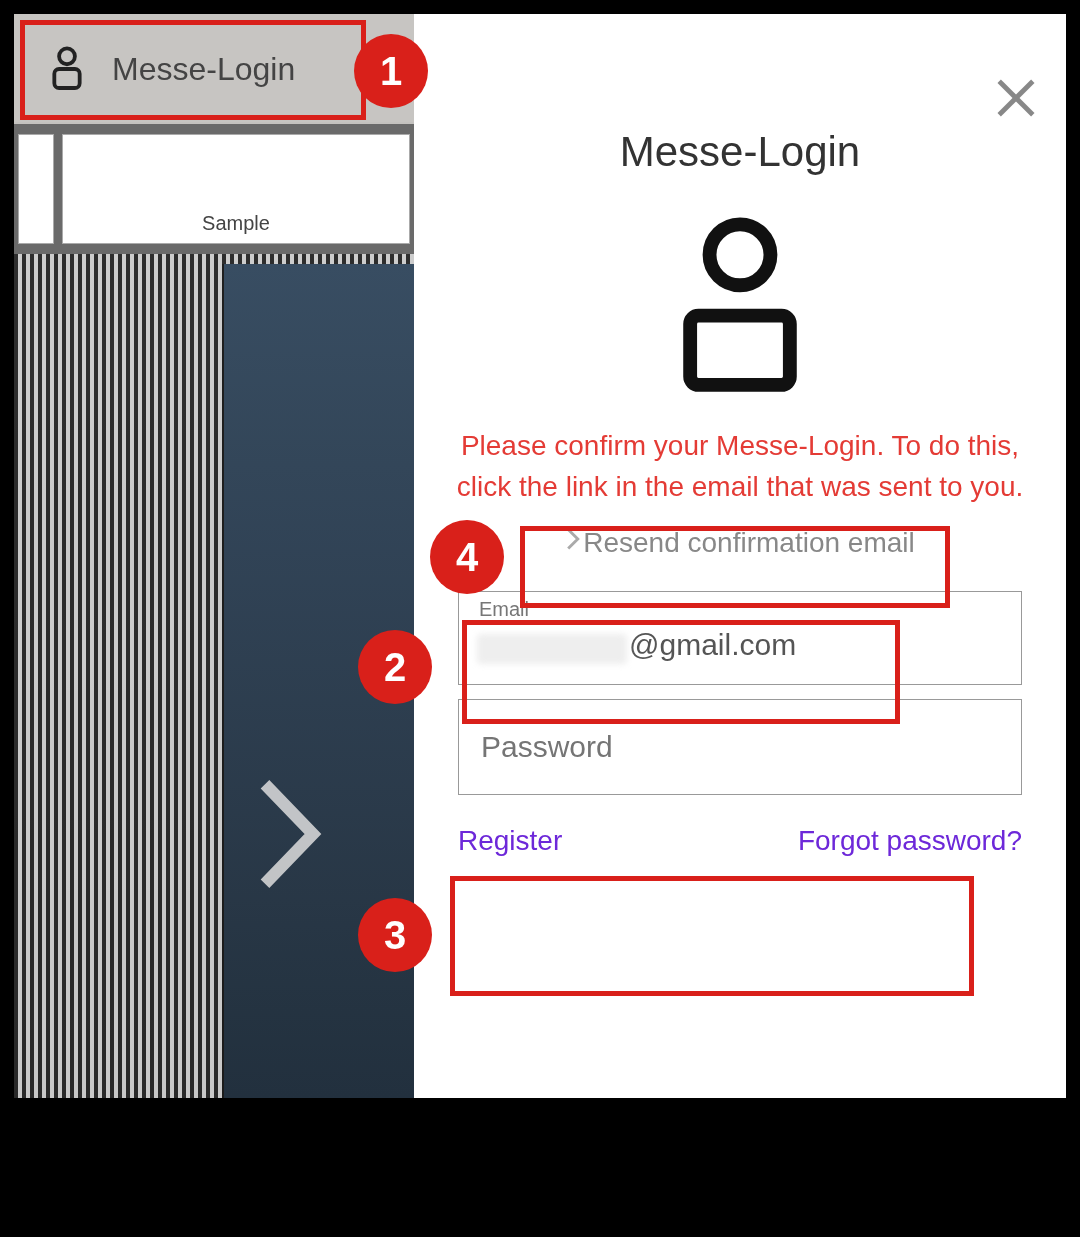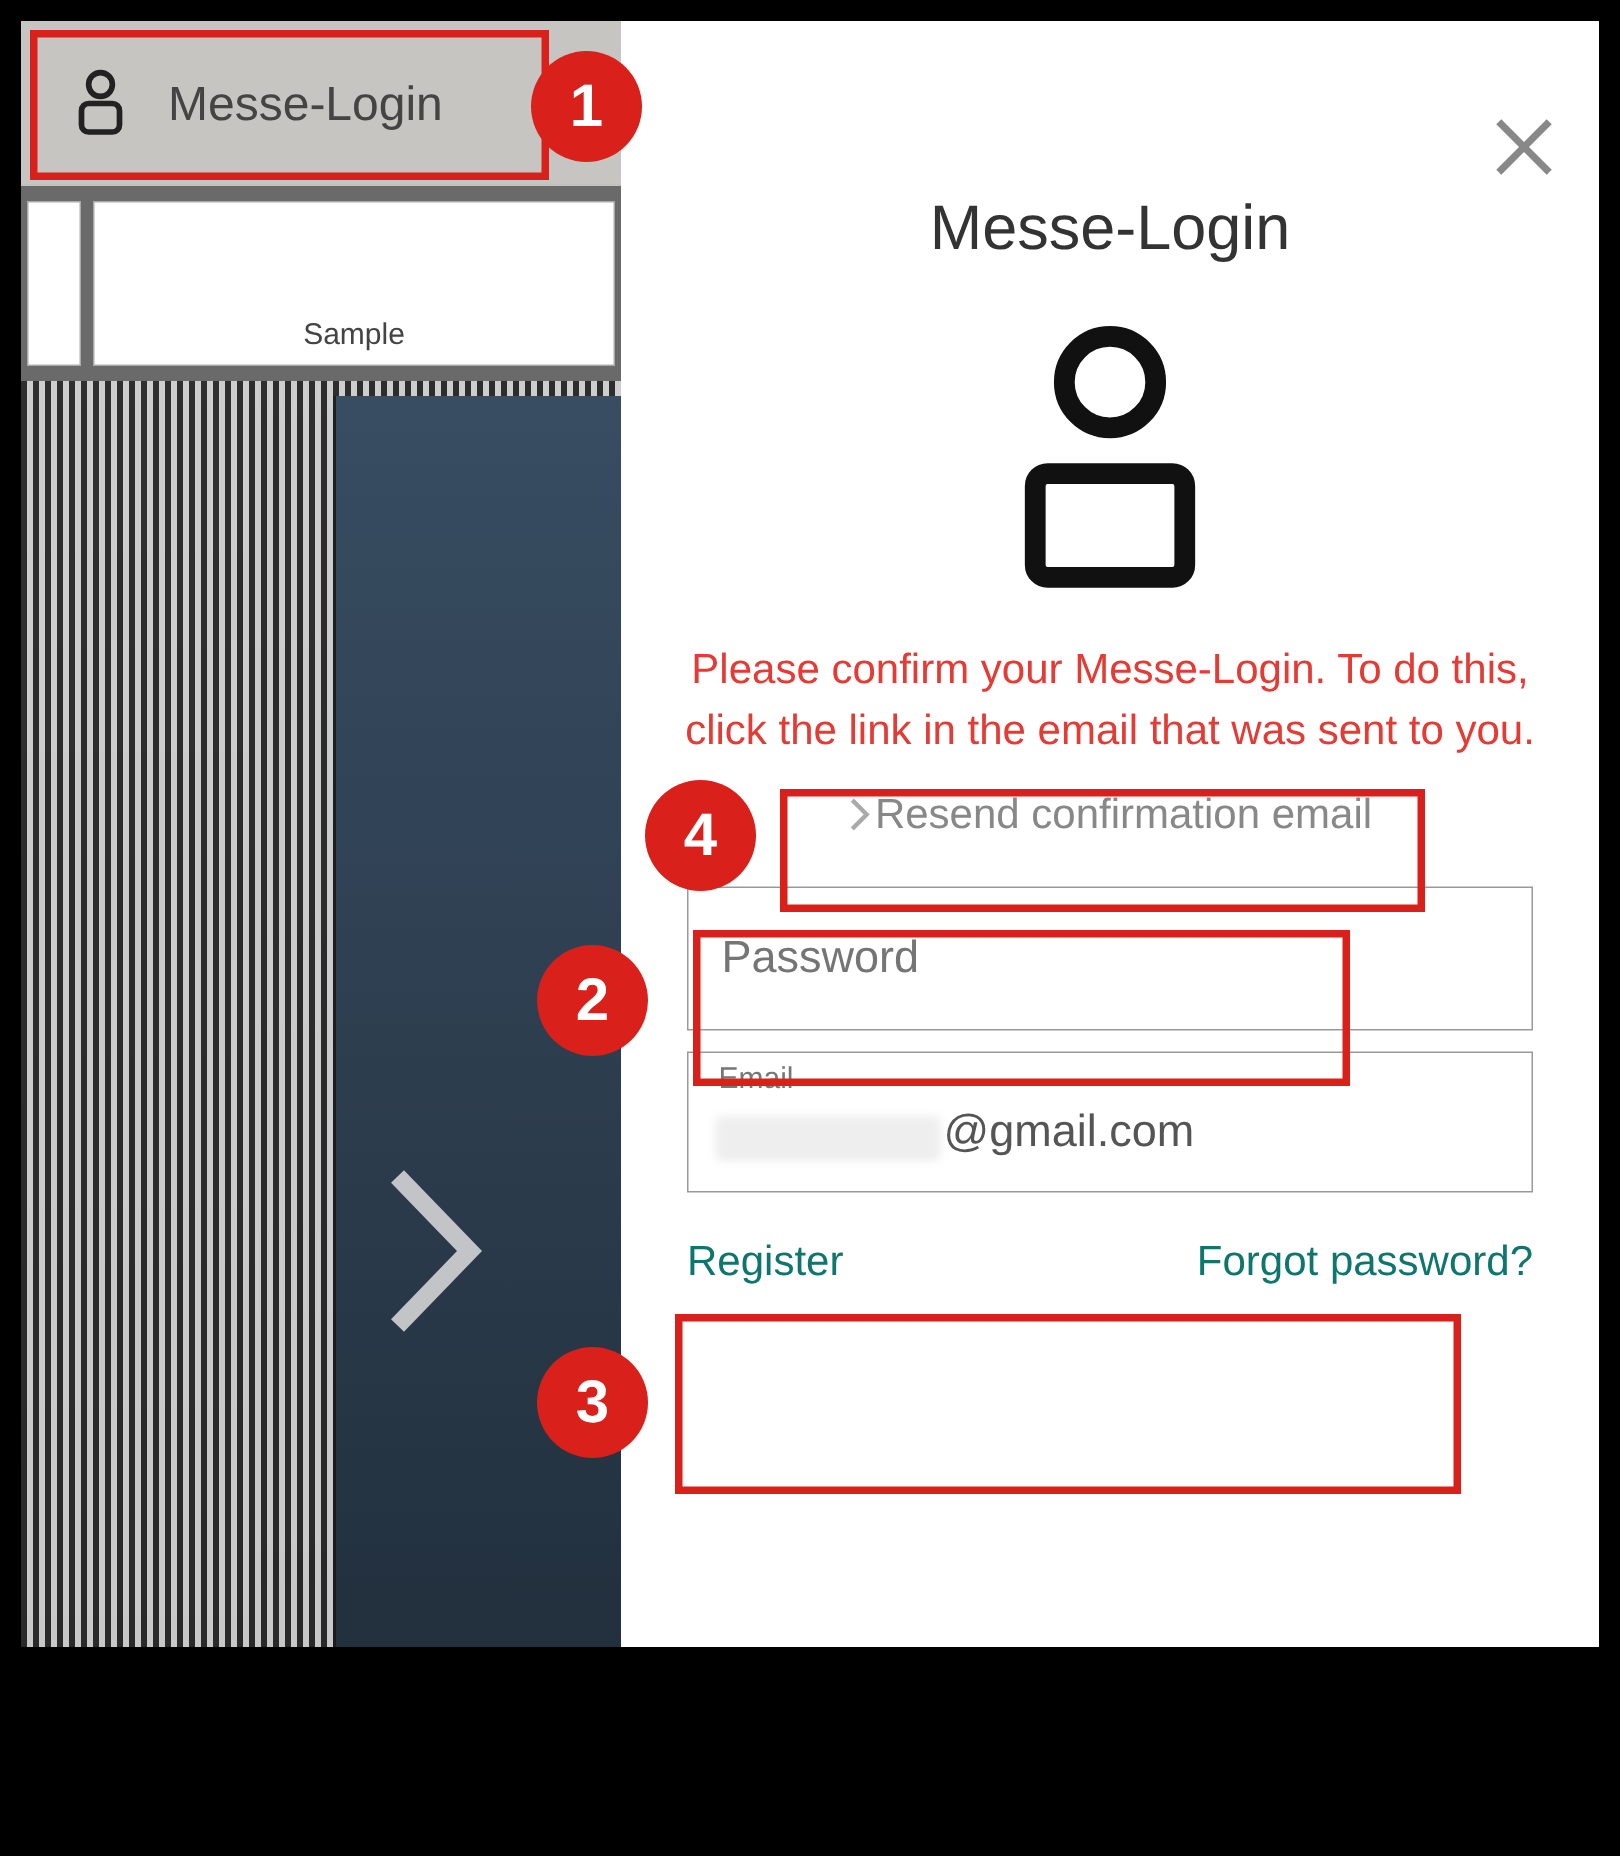--- a/index.html
+++ b/index.html
@@ -100,21 +100,21 @@
   .notice {
     color: #e43b35;
     font-size: 28px;
     text-align: center;
     line-height: 1.45;
     padding: 0 36px;
   }
   .resend-row {
     margin: 0 auto;
     width: 430px;
-    display:flex; align-items:center; justify-content:center;
+    display:flex; justify-content:center;
     gap:2px;
     padding: 20px 0 18px 0;
     color:#888;
     font-size:28px;
     cursor:pointer;
   }
   .resend-row svg{width:16px;height:24px;}
 
   .field {
     margin: 14px 44px;
@@ -152,21 +152,21 @@
     color: #fff;
     letter-spacing: 2px;
     font-size: 28px;
     display:flex; align-items:center; justify-content:center;
     cursor:pointer;
   }
 
   .links-row {
     margin: 30px 44px 0 44px;
     display:flex; justify-content:space-between;
-    font-size:28px; color:#0f766e;align-items:center;
+    font-size:28px; color:#6d28d9;align-items:center;
   }
   .links-row span{cursor:pointer;}
 
   
   .callout-box {
     position: absolute;
     border: 5px solid #d9201a;
     pointer-events: none;
   }
   .callout-num {
@@ -221,30 +221,30 @@
 
     <div class="notice">Please confirm your Messe-Login. To do this, click the link in the email that was sent to you.</div>
 
     <div class="resend-row">
       <svg viewBox="0 0 12 20">
         <polyline points="2,2 10,10 2,18" fill="none" stroke="#aaa" stroke-width="2.4"></polyline>
       </svg>
       <span>Resend confirmation email</span>
     </div>
 
-    <div class="field password">
-      <input type="password" placeholder="Password" style="">
-    </div>
-
     <div class="field">
       <span class="floating">Email</span>
       <div class="blur"></div>
       <input type="text" style="padding-left: 170px;" value="@gmail.com">
     </div>
 
+    <div class="field password">
+      <input type="password" placeholder="Password" style="">
+    </div>
+
 
     <div class="links-row">
       <span>Register</span>
       <span>Forgot password?</span>
     </div>
   </div>
 
   <div class="callout-box" style="left:6px; top:6px; width:346px; height:100px;"></div>
   <div class="callout-box" style="left:506px; top:512px; width:430px; height:82px;"></div>
   <div class="callout-box" style="left:448px; top:606px; width:438px; height:104px;"></div>

